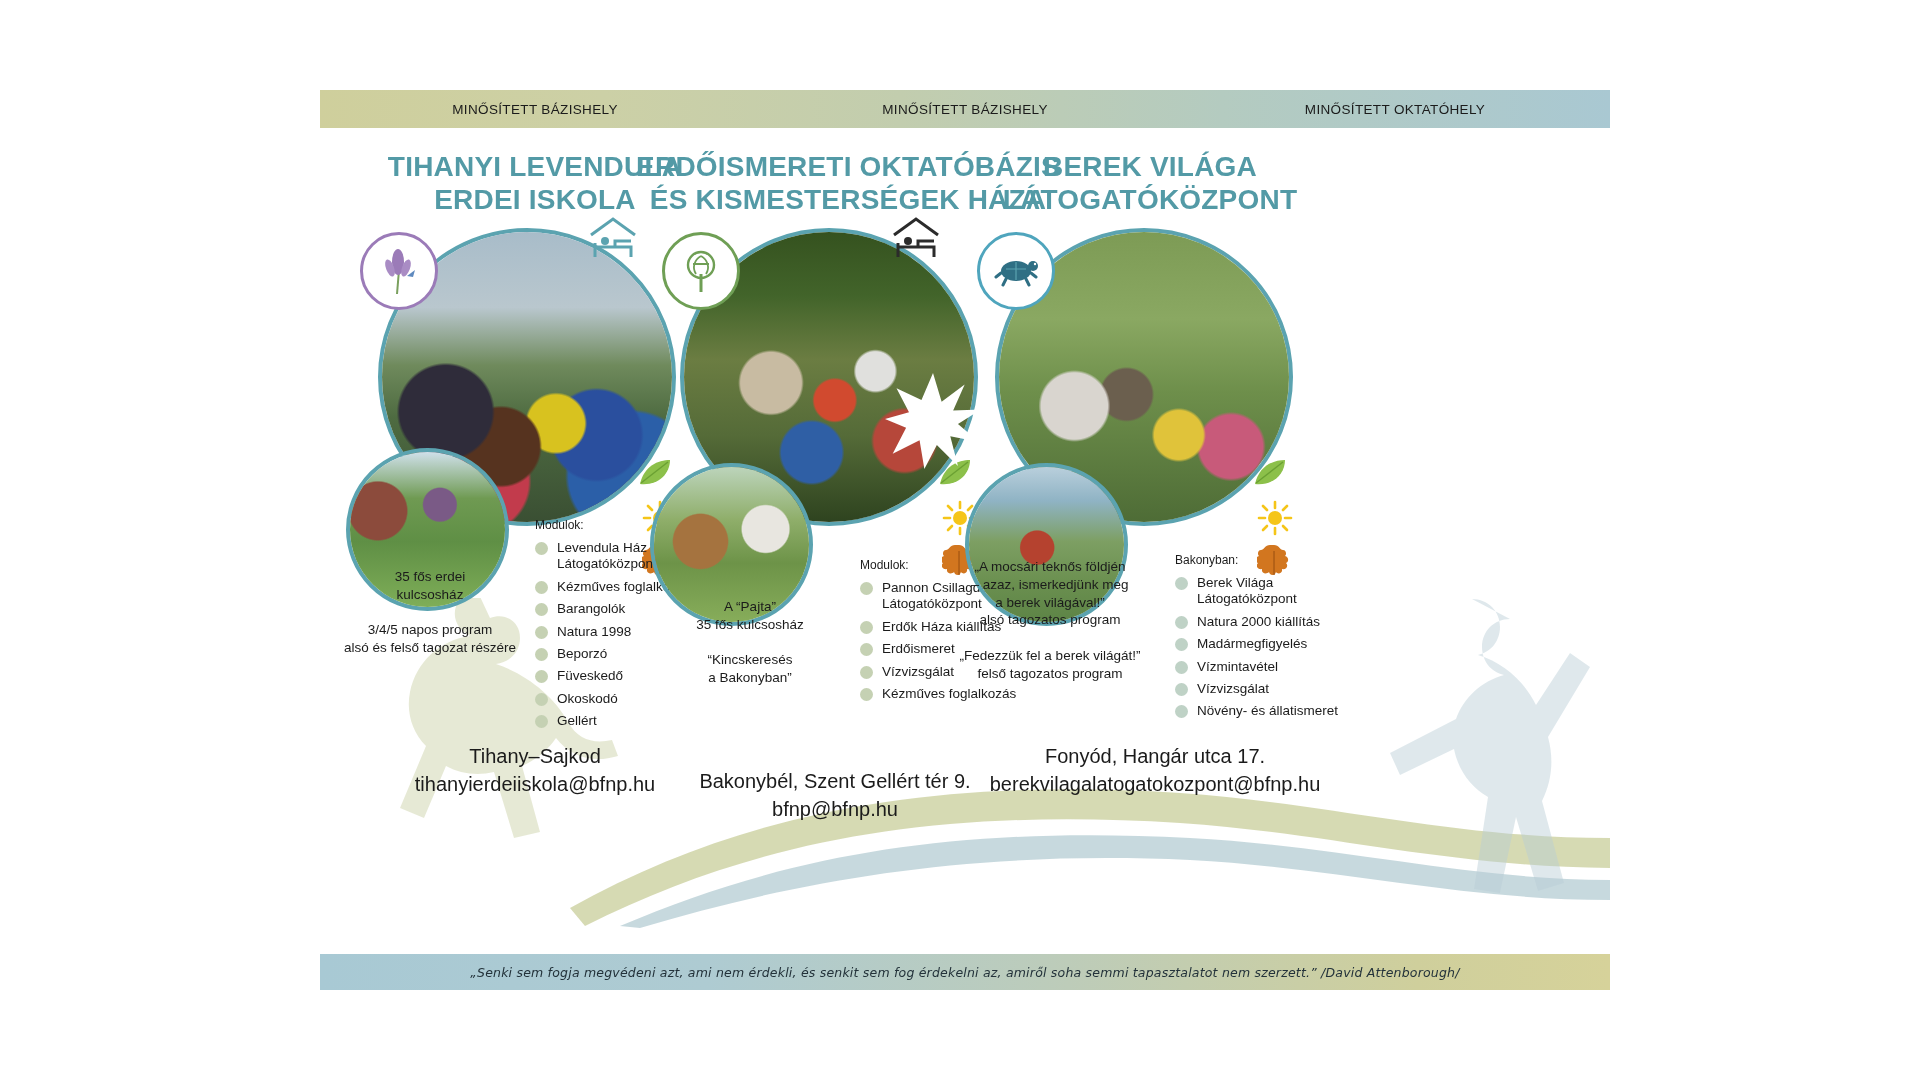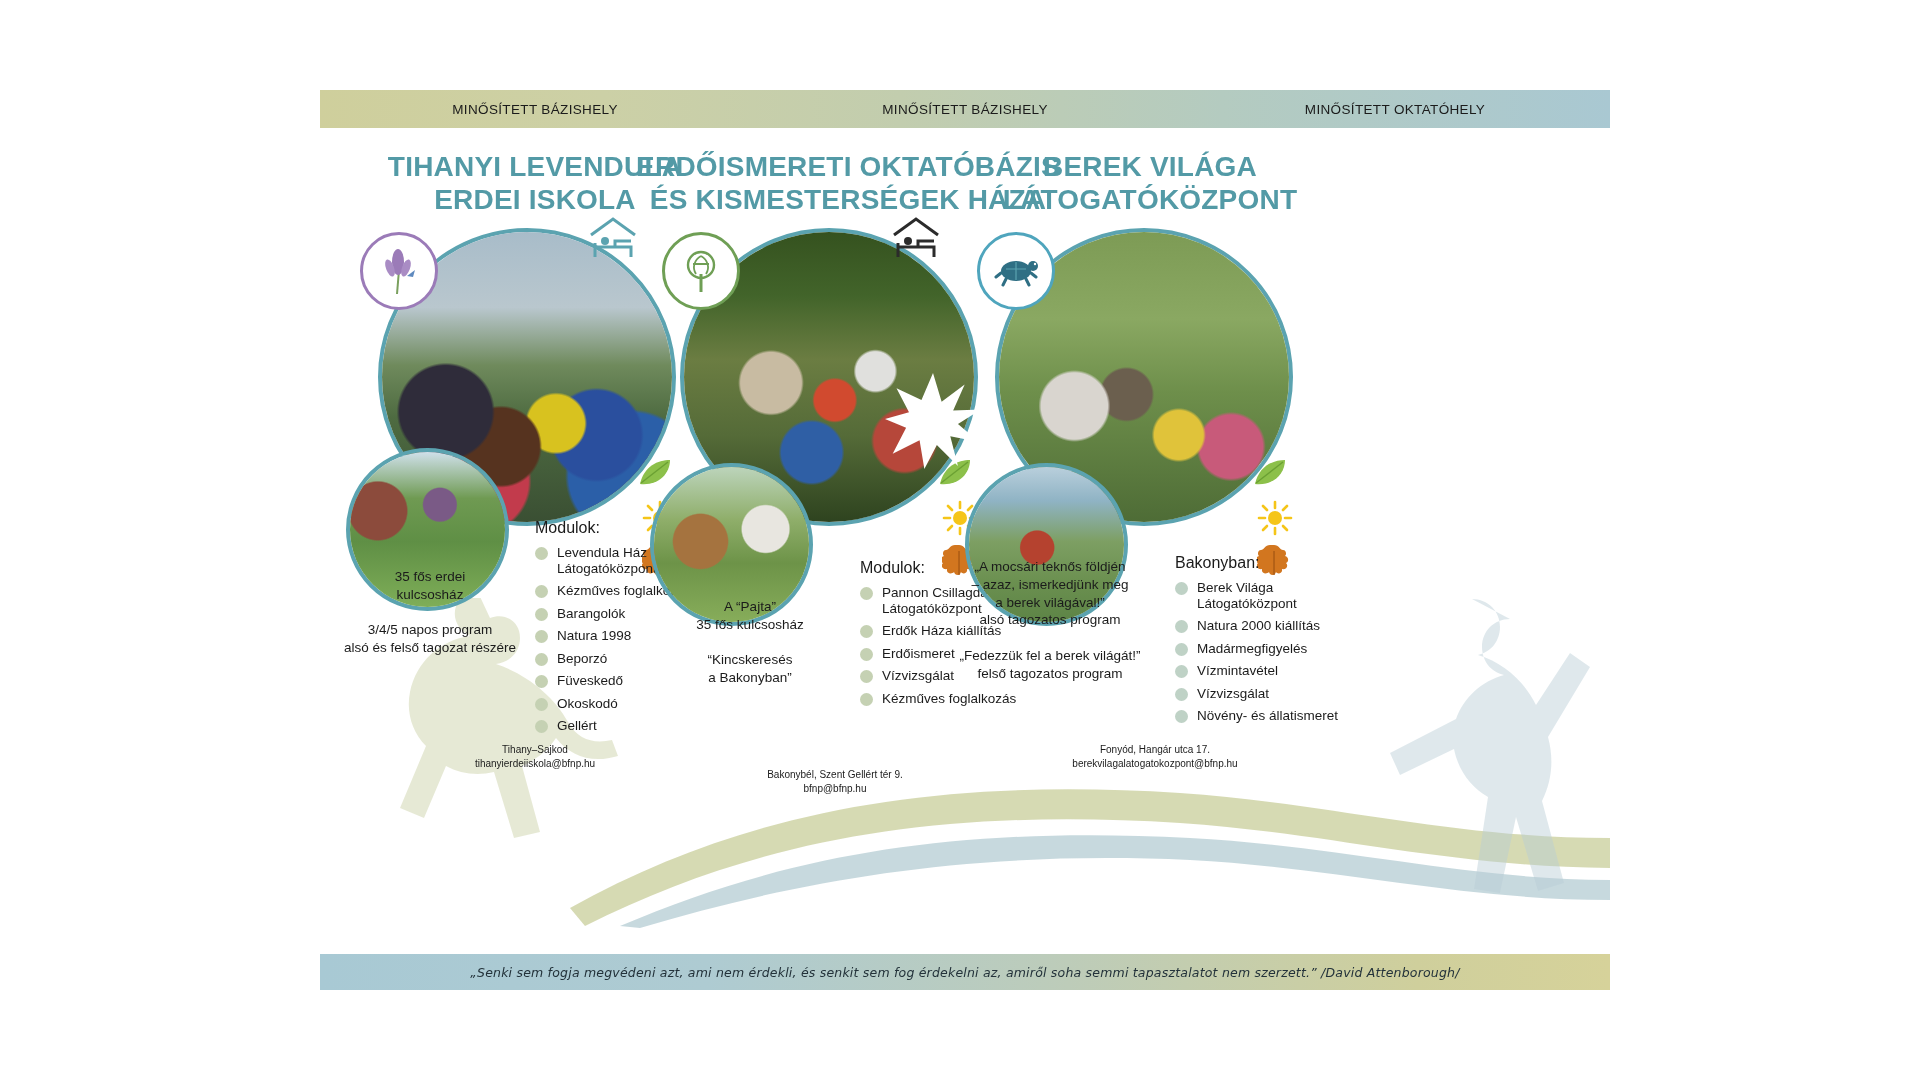--- a/index.html
+++ b/index.html
@@ -121,21 +121,21 @@
   }
 
   
   .deco{position:absolute;}
 
   
   .modlist{
     position:absolute;
     font-size:13.5px; color:#1b1b1b; line-height:1.22;
   }
-  .modlist .mod-head{margin-bottom:7px;font-size:16px;}
+  .modlist .mod-head{margin-bottom:7px;font-size:12px;}
   .mod-item{
     display:flex; align-items:flex-start;
     margin-bottom:6px;
   }
   .mod-dot{
     width:13px;height:13px;border-radius:50%;
     background:#c5d1b3; flex:0 0 13px;
     margin-right:9px;margin-top:2px;
   }
   .mod-dot.b{background:#bfd2c6;}
@@ -144,21 +144,21 @@
   .note{
     position:absolute;
     text-align:center;
     font-size:13.5px;color:#1b1b1b;line-height:1.32;
     white-space:pre-line;
   }
 
   .contact{
     position:absolute;
     text-align:center;
-    font-size:10px;color:#1b1b1b;line-height:1.38;
+    font-size:20px;color:#1b1b1b;line-height:1.38;
     white-space:pre-line;
   }
 
   
   .starburst{
     position:absolute;
     width:96px;height:96px;
     background:#ffffff;
     clip-path:polygon(50% 0%,59% 30%,83% 12%,71% 39%,100% 38%,76% 53%,98% 72%,68% 66%,76% 97%,54% 75%,41% 100%,36% 70%,8% 84%,22% 57%,0% 48%,25% 41%,12% 16%,38% 28%);
     filter:drop-shadow(0 0 2px rgba(0,0,0,.08));

